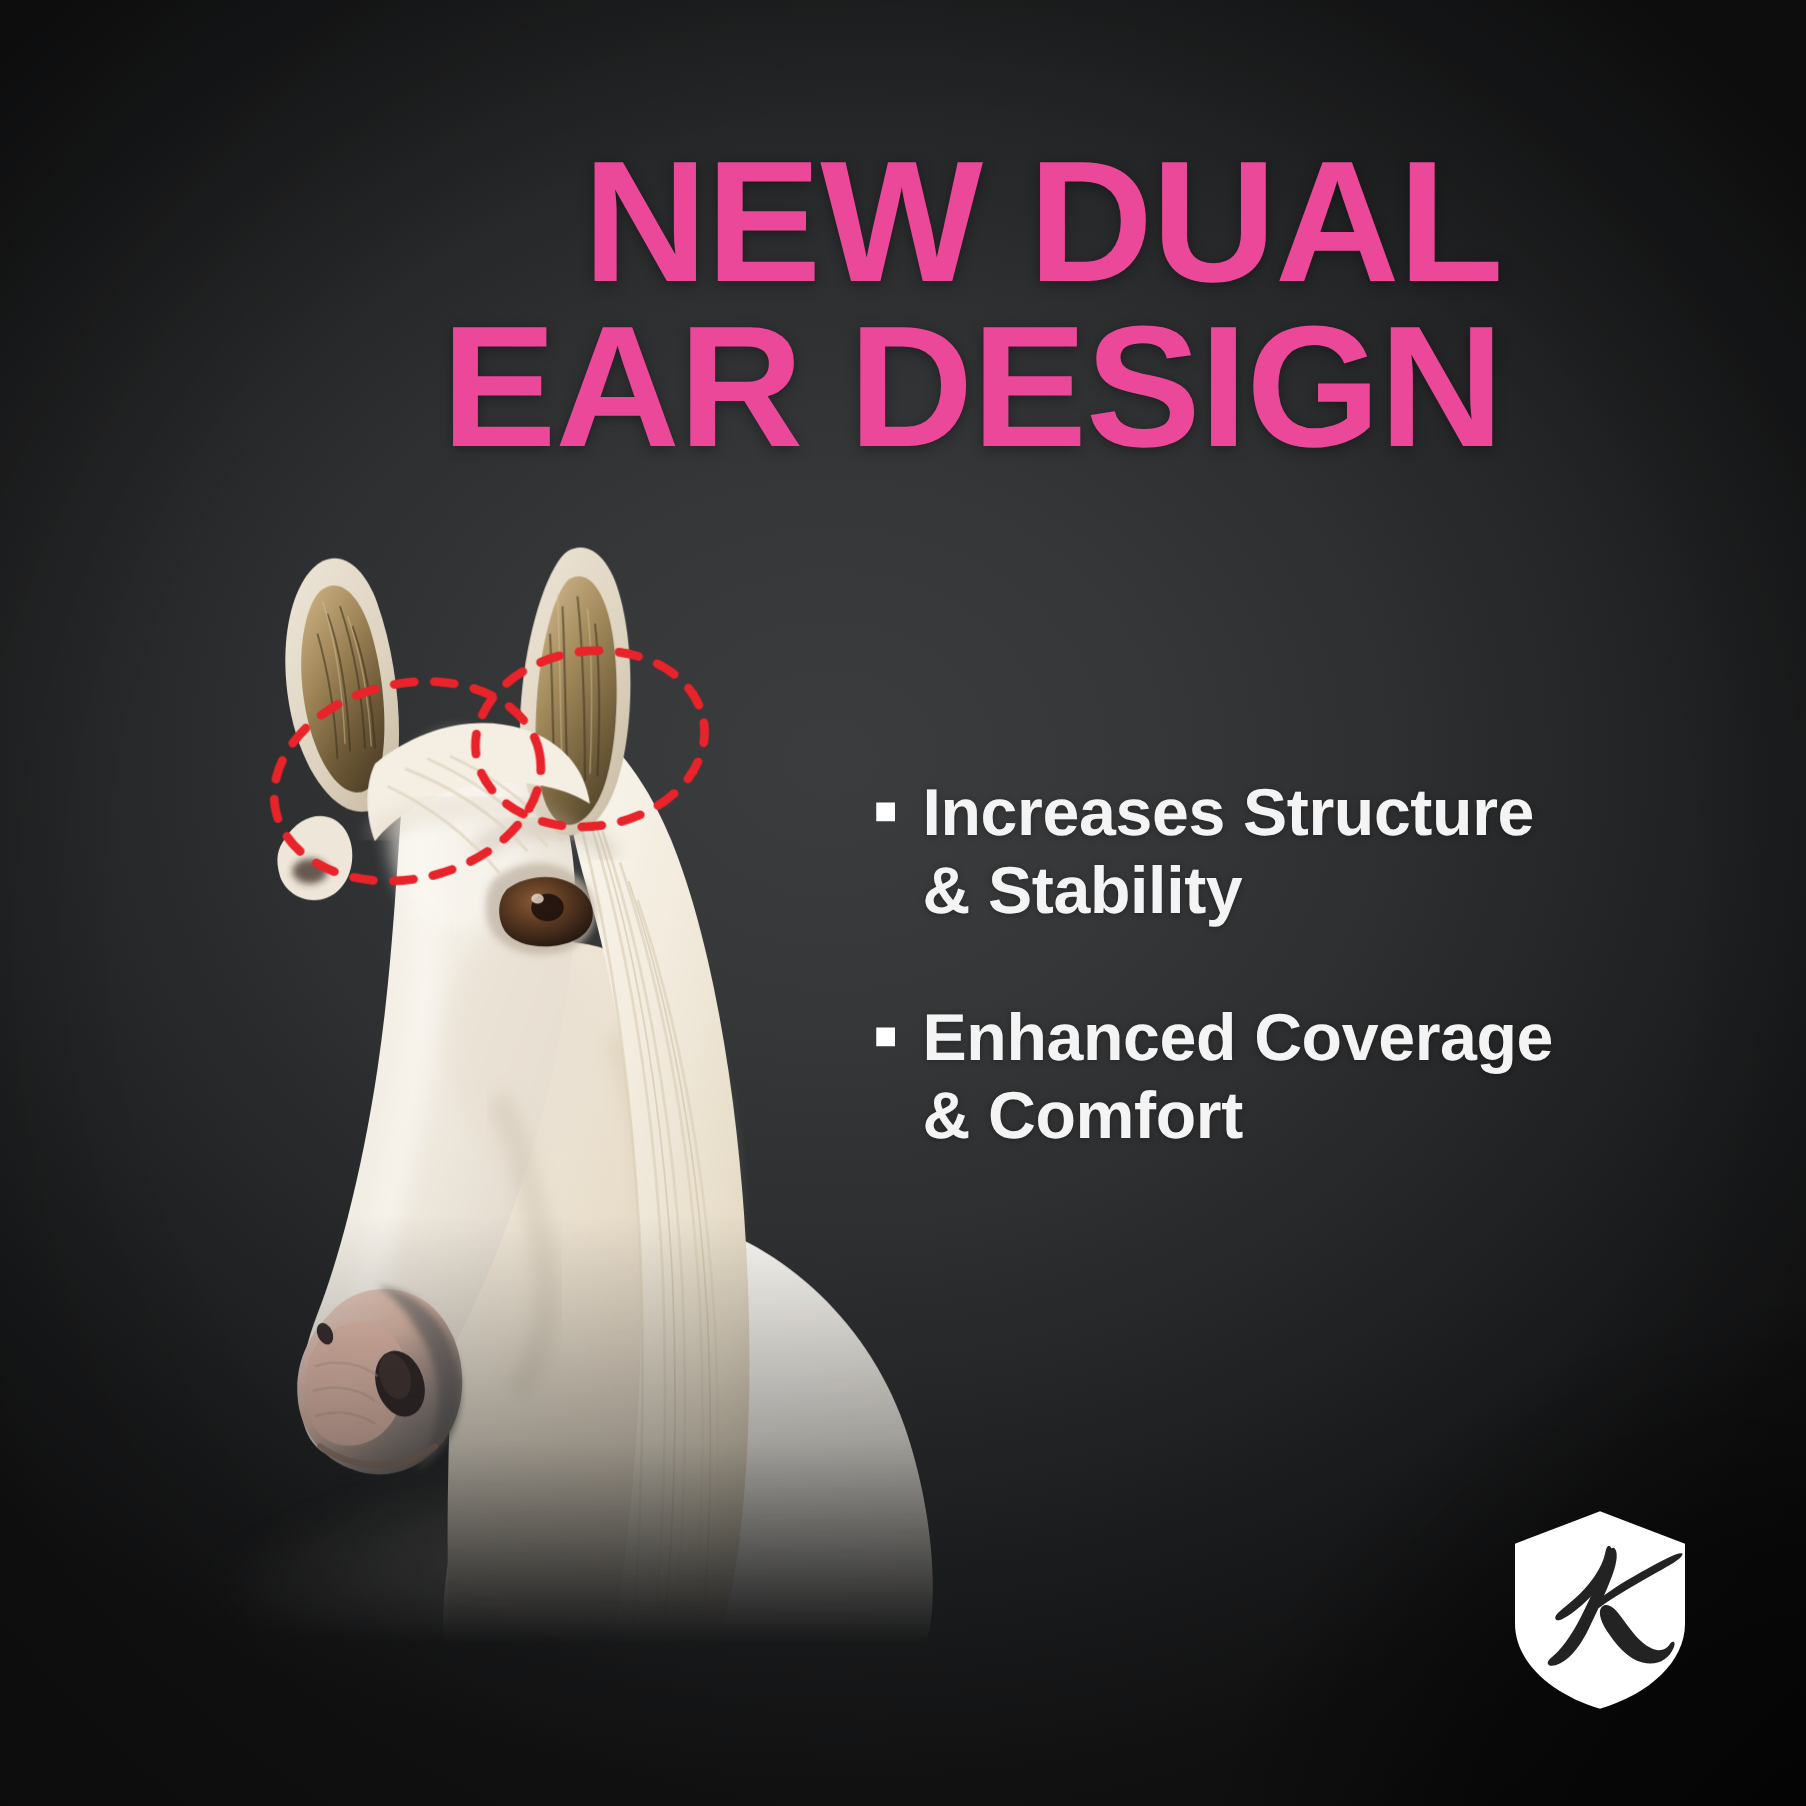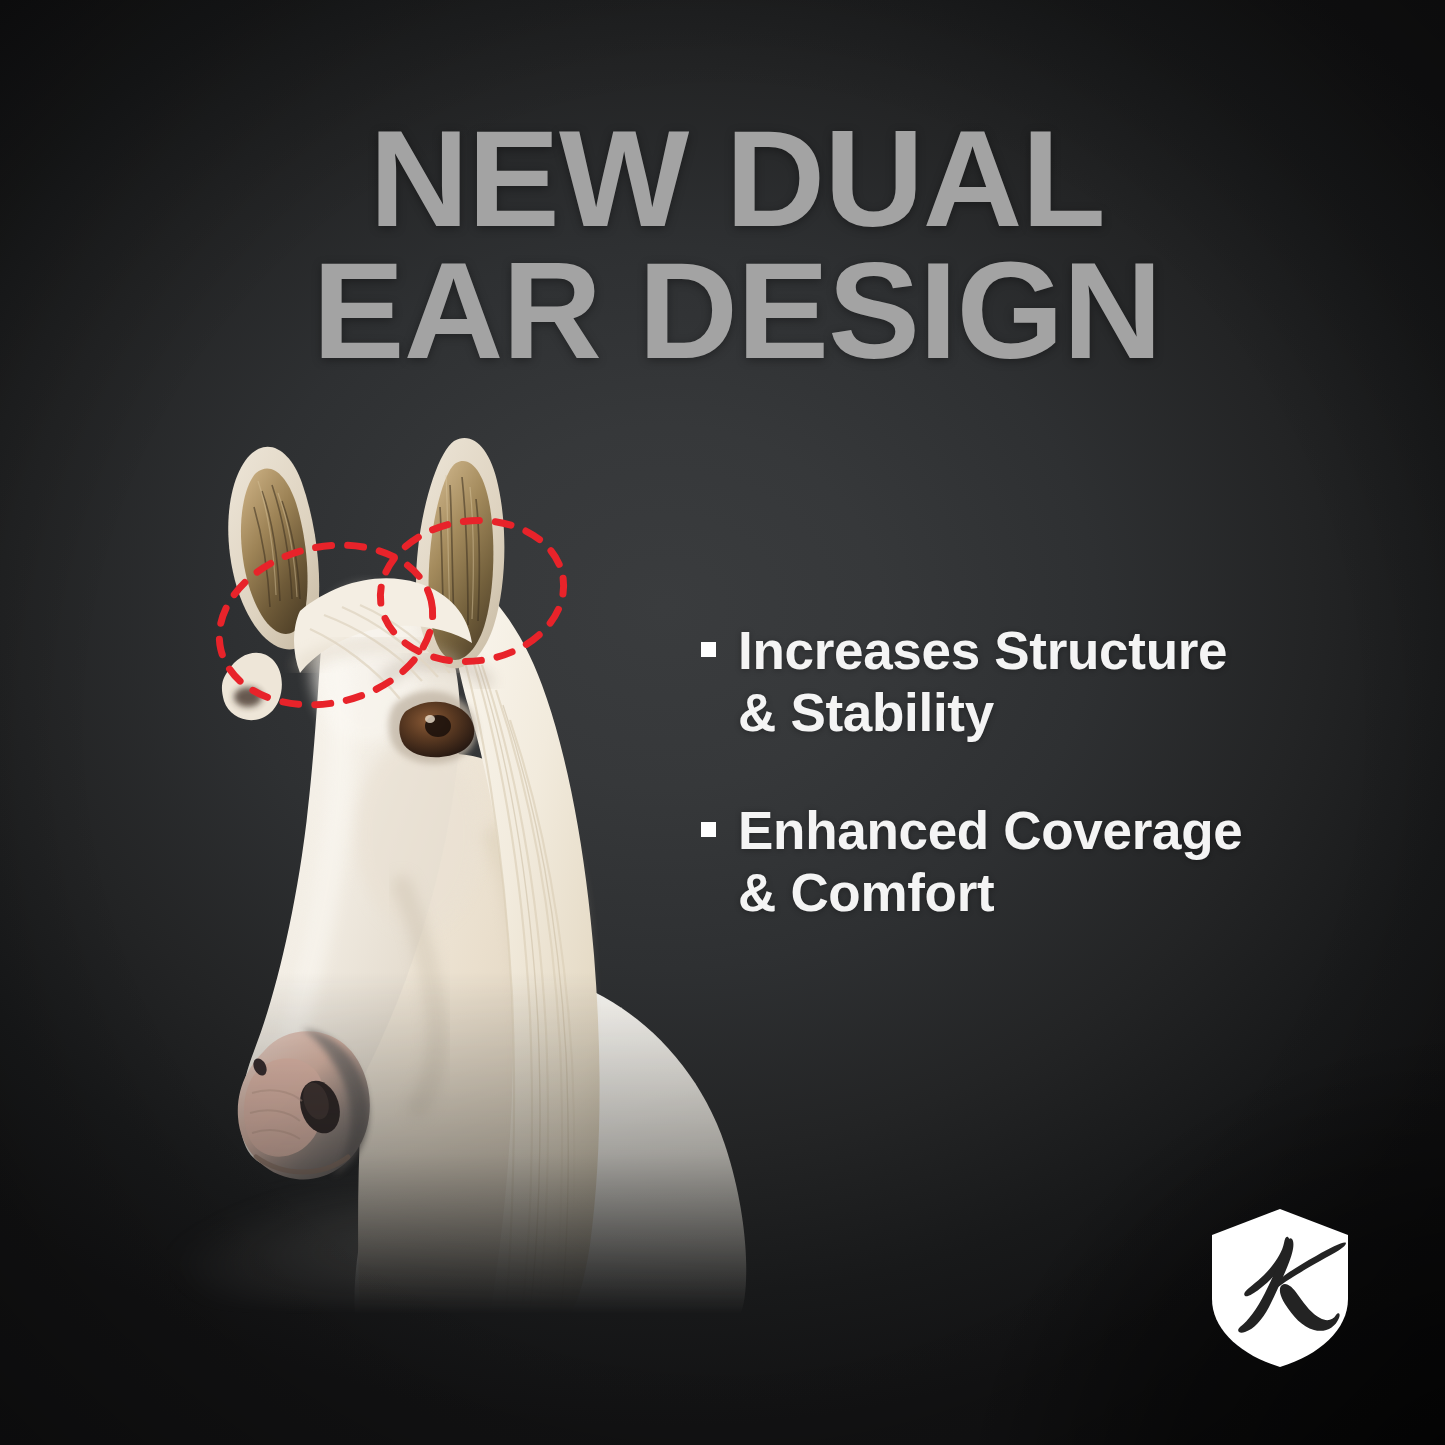--- a/index.html
+++ b/index.html
@@ -47,26 +47,26 @@
         rgba(0,0,0,0.45) 45%,
         rgba(0,0,0,0) 72%);
   }
 
   
   .headline {
     position: absolute;
     left: 272px;
     top: 112px;
     width: 930px;
-    color: #a3a3a3;
+    color: #ec4899;
     font-weight: 700;
     font-size: 138px;
     line-height: 0.96;
     letter-spacing: -1px;
-    text-align: center;
+    text-align: right;
     text-transform: uppercase;
     white-space: pre-line;
     text-shadow: 0 2px 10px rgba(0,0,0,0.35);
   }
 
   
   .bullets {
     position: absolute;
     left: 698px;
     top: 620px;

